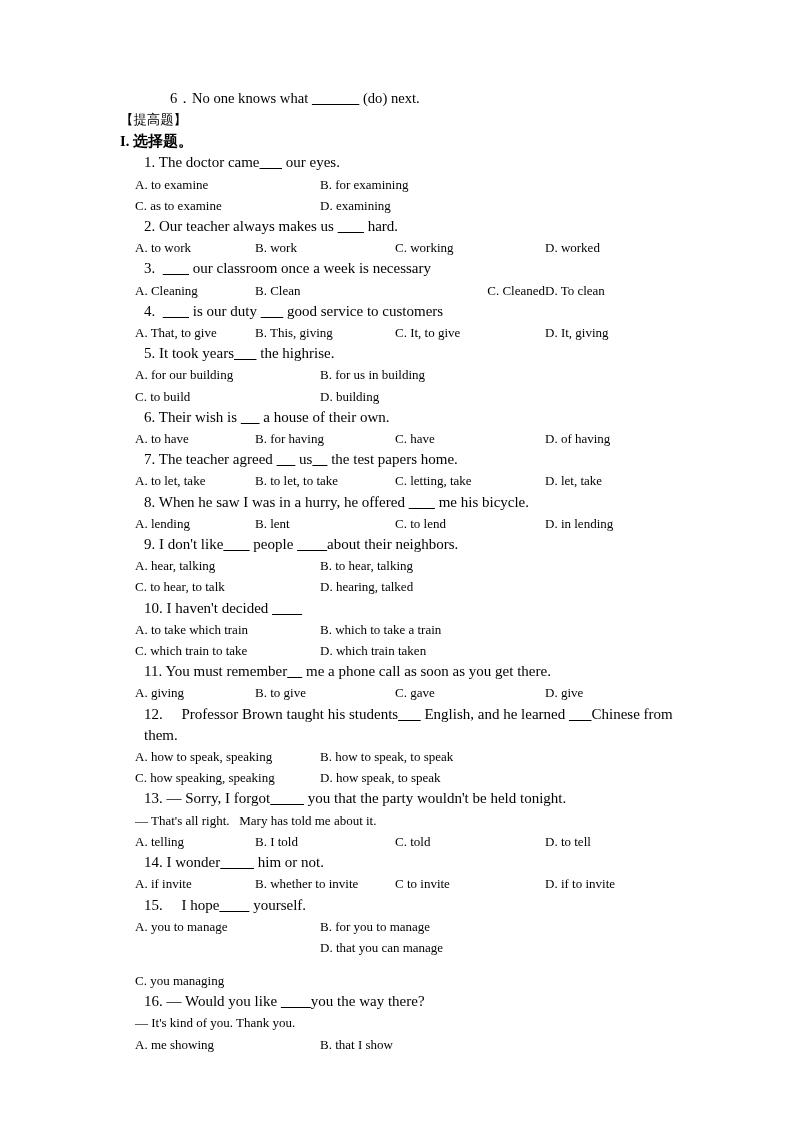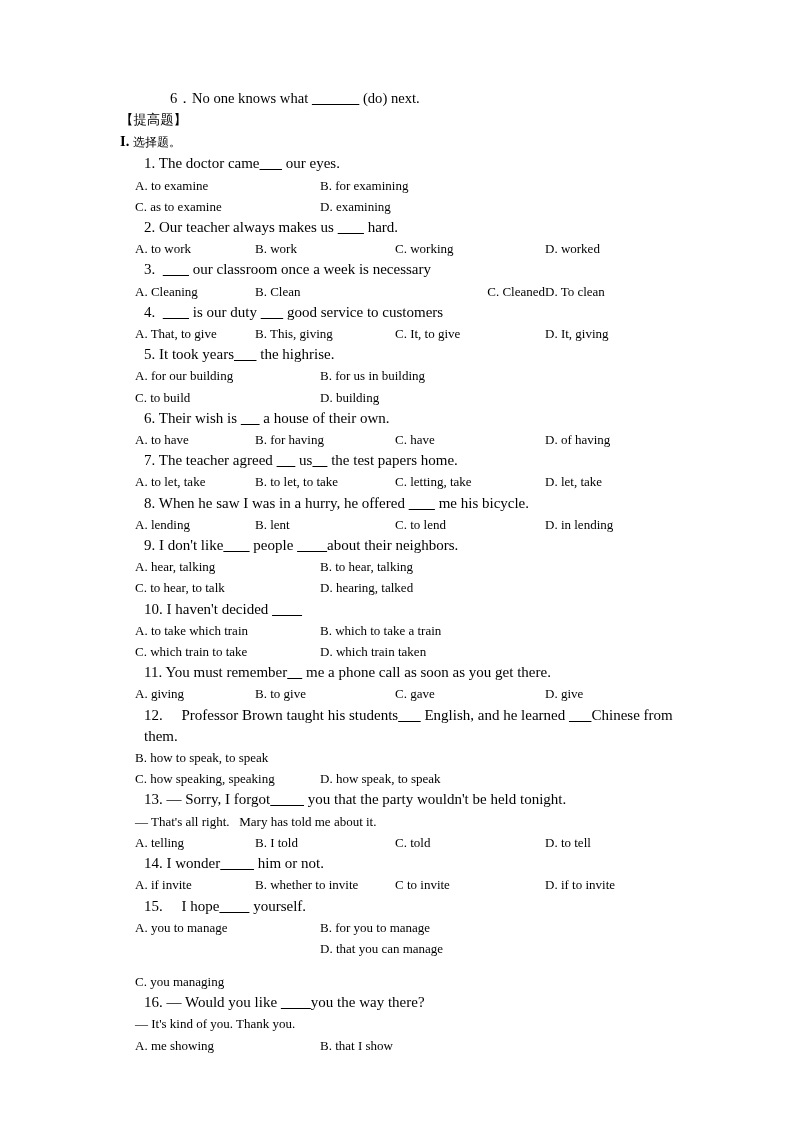--- a/index.html
+++ b/index.html
@@ -53,22 +53,22 @@
   }
   .section-head.bold {
     font-weight: bold;
   }
   .cn {
     font-family: "DejaVu Sans", "Liberation Sans", sans-serif;
     font-size: 13.4px;
   }
   .cn-bold {
     font-family: "DejaVu Sans", "Liberation Sans", sans-serif;
-    font-size: 12px;
-    font-weight: normal;
+    font-size: 15px;
+    font-weight: bold;
   }
   .roman {
     font-weight: bold;
     font-family: "Liberation Serif", "DejaVu Serif", serif;
     font-size: 14.6px;
   }
 </style>
 </head>
 <body>
 
@@ -100,21 +100,21 @@
       <div class="opt-line" style="display: flex;"><span style="flex: 0 0 120px;">A. lending</span><span style="flex: 0 0 140px;">B. lent</span><span style="flex: 0 0 150px;">C. to lend</span><span style="flex: 0 0 auto;">D. in lending</span></div>
       <div class="q-line" style="white-space: pre-wrap;"><span>9.</span><span> </span><span>I don't like</span><span class="blank">&nbsp;&nbsp;&nbsp;&nbsp;&nbsp;&nbsp;&nbsp;</span><span> people </span><span class="blank">&nbsp;&nbsp;&nbsp;&nbsp;&nbsp;&nbsp;&nbsp;&nbsp;</span><span>about their neighbors.</span></div>
       <div class="opt-line" style="display: flex;"><span style="flex: 0 0 185px;">A. hear, talking</span><span style="flex: 0 0 auto;">B. to hear, talking</span></div>
       <div class="opt-line" style="display: flex;"><span style="flex: 0 0 185px;">C. to hear, to talk</span><span style="flex: 0 0 auto;">D. hearing, talked</span></div>
       <div class="q-line" style="white-space: pre-wrap;"><span>10.</span><span> </span><span>I haven't decided </span><span class="blank">&nbsp;&nbsp;&nbsp;&nbsp;&nbsp;&nbsp;&nbsp;&nbsp;</span></div>
       <div class="opt-line" style="display: flex;"><span style="flex: 0 0 185px;">A. to take which train</span><span style="flex: 0 0 auto;">B. which to take a train</span></div>
       <div class="opt-line" style="display: flex;"><span style="flex: 0 0 185px;">C. which train to take</span><span style="flex: 0 0 auto;">D. which train taken</span></div>
       <div class="q-line" style="white-space: pre-wrap;"><span>11.</span><span> </span><span>You must remember</span><span class="blank">&nbsp;&nbsp;&nbsp;&nbsp;</span><span> me a phone call as soon as you get there.</span></div>
       <div class="opt-line" style="display: flex;"><span style="flex: 0 0 120px;">A. giving</span><span style="flex: 0 0 140px;">B. to give</span><span style="flex: 0 0 150px;">C. gave</span><span style="flex: 0 0 auto;">D. give</span></div>
       <div class="q-line" style="white-space: pre-wrap;"><span>12.</span><span> </span><span>    Professor Brown taught his students</span><span class="blank">&nbsp;&nbsp;&nbsp;&nbsp;&nbsp;&nbsp;</span><span> English, and he learned </span><span class="blank">&nbsp;&nbsp;&nbsp;&nbsp;&nbsp;&nbsp;</span><span>Chinese from them.</span></div>
-      <div class="opt-line" style="display: flex;"><span style="flex: 0 0 auto;">B. how to speak, to speak</span></div>
+      <div class="opt-line" style="display: flex;"><span style="flex: 0 0 185px;">A. how to speak, speaking</span><span style="flex: 0 0 auto;">B. how to speak, to speak</span></div>
       <div class="opt-line" style="display: flex;"><span style="flex: 0 0 185px;">C. how speaking, speaking</span><span style="flex: 0 0 auto;">D. how speak, to speak</span></div>
       <div class="q-line" style="white-space: pre-wrap;"><span>13.</span><span> </span><span>— Sorry, I forgot</span><span class="blank">&nbsp;&nbsp;&nbsp;&nbsp;&nbsp;&nbsp;&nbsp;&nbsp;&nbsp;</span><span> you that the party wouldn't be held tonight.</span></div>
       <div class="opt-line">— That's all right.   Mary has told me about it.</div>
       <div class="opt-line" style="display: flex;"><span style="flex: 0 0 120px;">A. telling</span><span style="flex: 0 0 140px;">B. I told</span><span style="flex: 0 0 150px;">C. told</span><span style="flex: 0 0 auto;">D. to tell</span></div>
       <div class="q-line" style="white-space: pre-wrap;"><span>14.</span><span> </span><span>I wonder</span><span class="blank">&nbsp;&nbsp;&nbsp;&nbsp;&nbsp;&nbsp;&nbsp;&nbsp;&nbsp;</span><span> him or not.</span></div>
       <div class="opt-line" style="display: flex;"><span style="flex: 0 0 120px;">A. if invite</span><span style="flex: 0 0 140px;">B. whether to invite</span><span style="flex: 0 0 150px;">C to invite</span><span style="flex: 0 0 auto;">D. if to invite</span></div>
       <div class="q-line" style="white-space: pre-wrap;"><span>15.</span><span> </span><span>    I hope</span><span class="blank">&nbsp;&nbsp;&nbsp;&nbsp;&nbsp;&nbsp;&nbsp;&nbsp;</span><span> yourself.</span></div>
       <div class="opt-line" style="display: flex;"><span style="flex: 0 0 185px;">A. you to manage</span><span style="flex: 0 0 auto;">B. for you to manage</span></div>
       <div class="opt-line" style="display: flex;"><span style="flex: 0 0 185px; margin-top: 33px;">C. you managing</span><span style="flex: 0 0 auto;">D. that you can manage</span></div>
       <div class="q-line" style="white-space: pre-wrap;"><span>16.</span><span> </span><span>— Would you like </span><span class="blank">&nbsp;&nbsp;&nbsp;&nbsp;&nbsp;&nbsp;&nbsp;&nbsp;</span><span>you the way there?</span></div>

